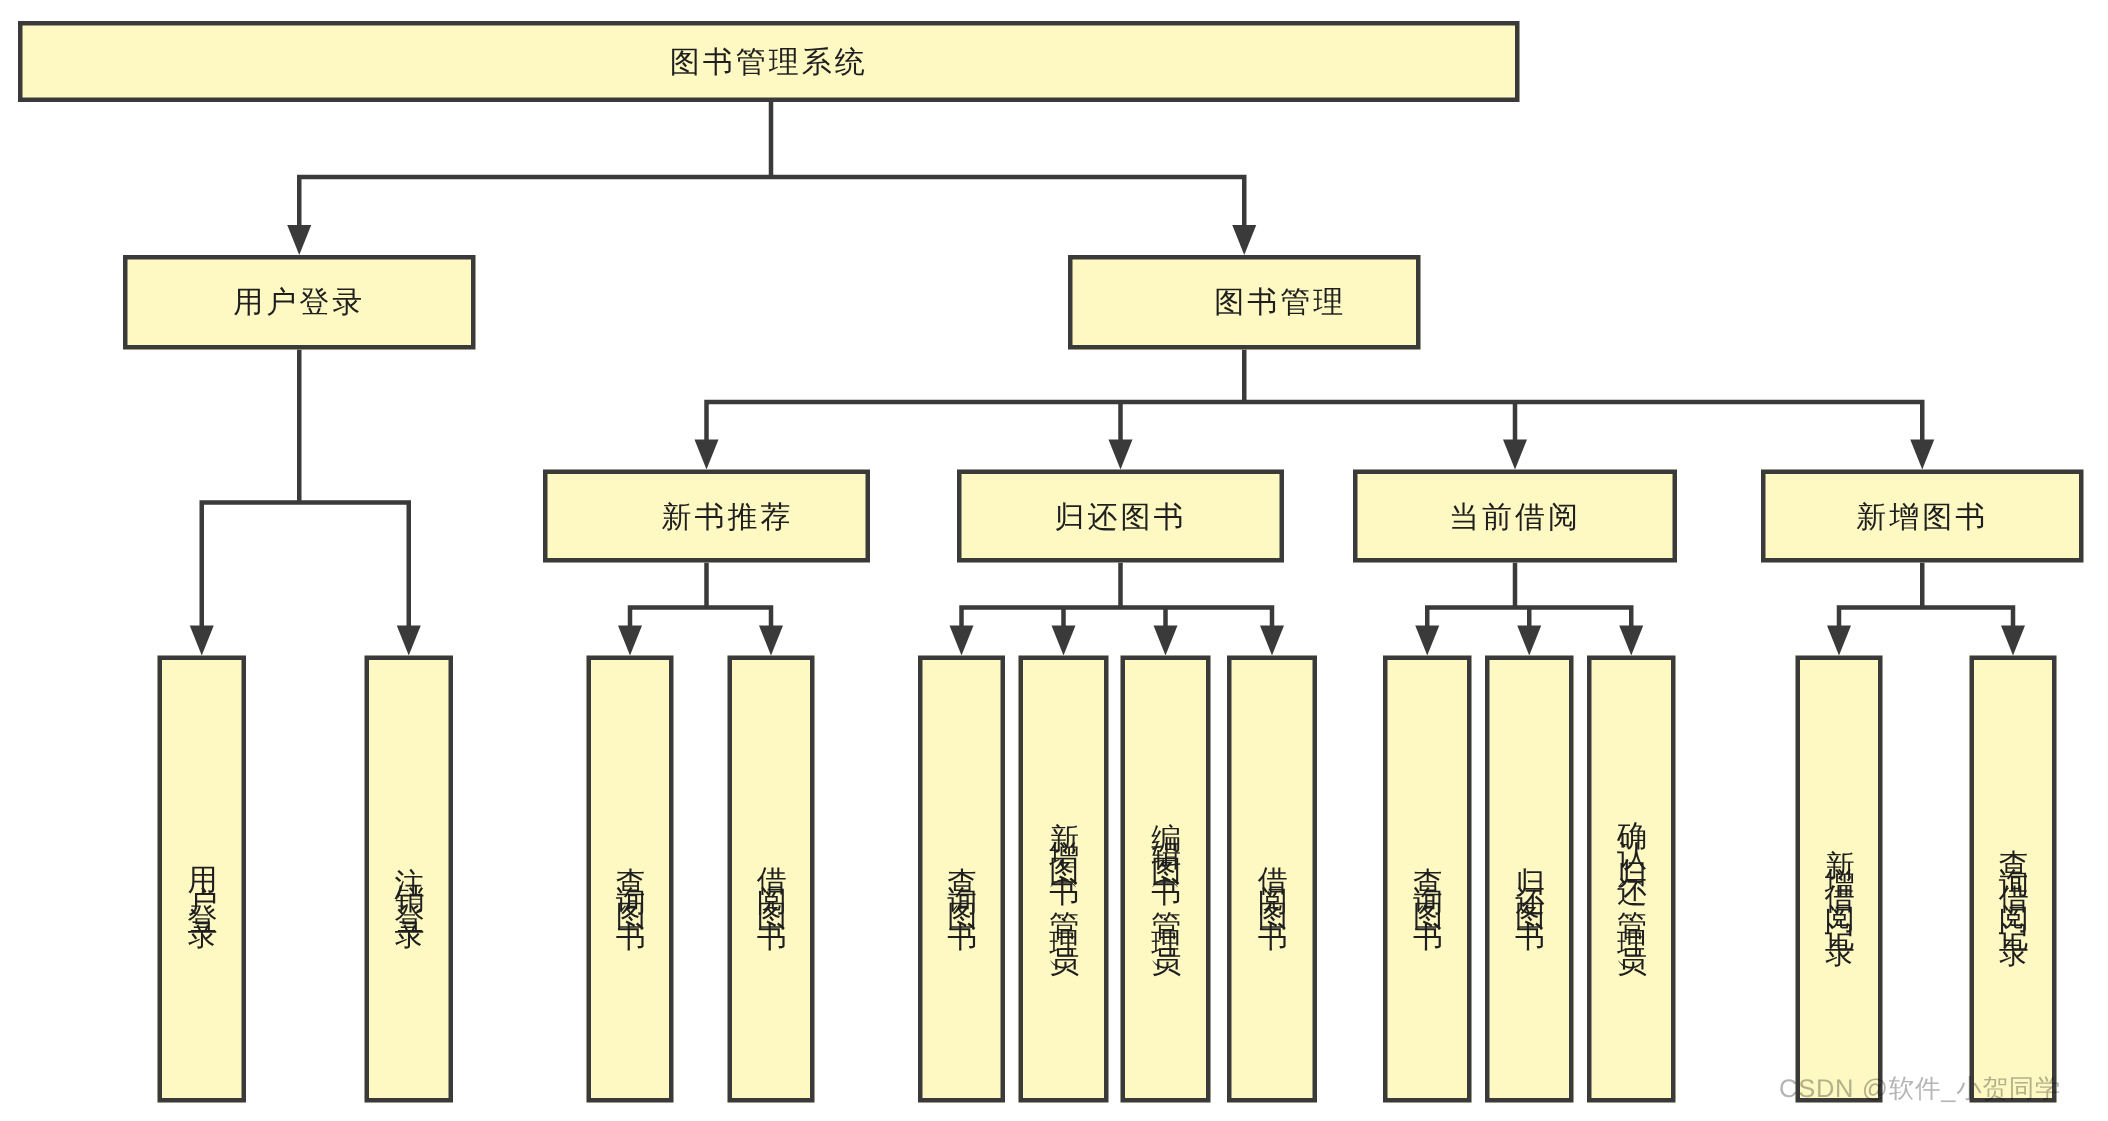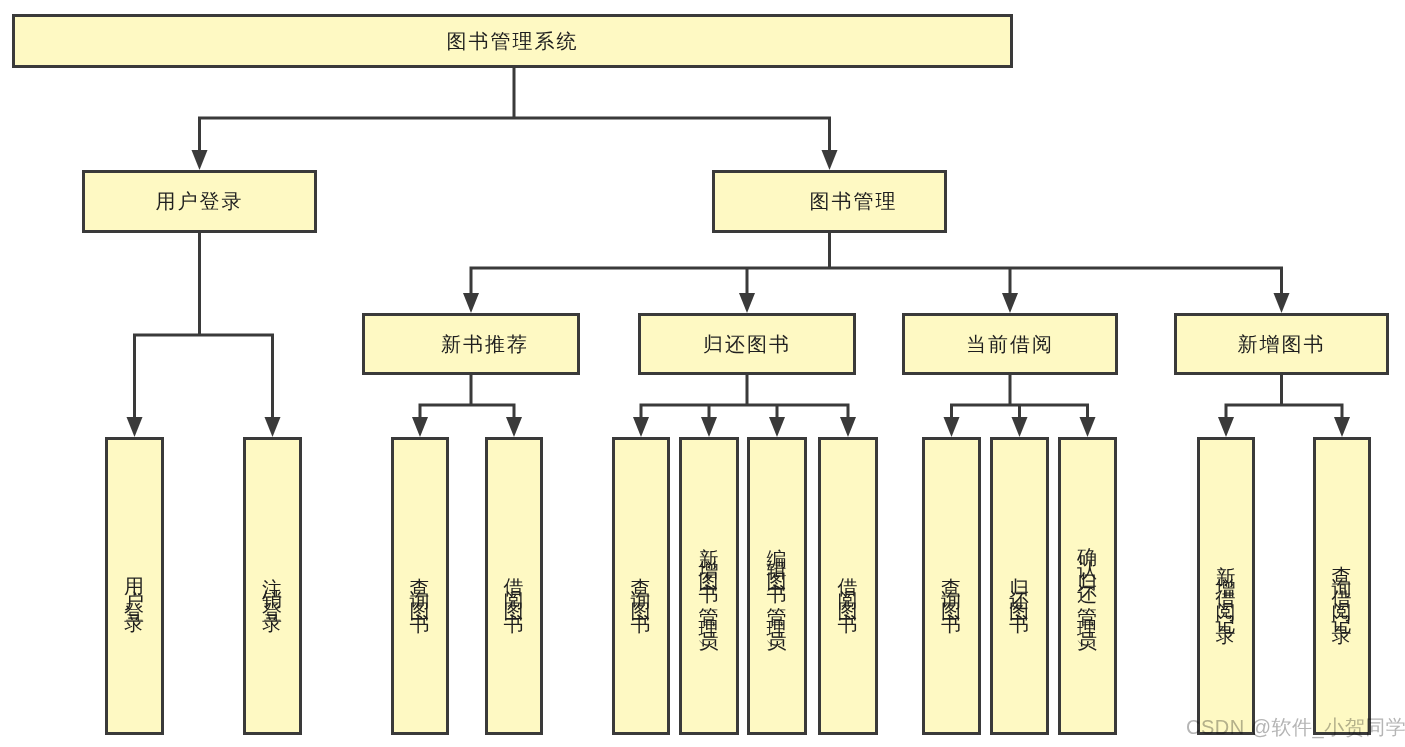--- a/index.html
+++ b/index.html
@@ -43,21 +43,21 @@
   .node-v .vtext {
     writing-mode: vertical-rl;
     text-orientation: mixed;
     letter-spacing: 12px;
     line-height: 1;
   }
   .watermark {
     position: absolute;
     left: 1186px;
     top: 714px;
-    font-size: 20px;
+    font-size: 17px;
     letter-spacing: 0.5px;
     color: #b5b5b5;
     white-space: nowrap;
     z-index: 3;
     mix-blend-mode: multiply;
   }
 </style>
 </head>
 <body>
 

